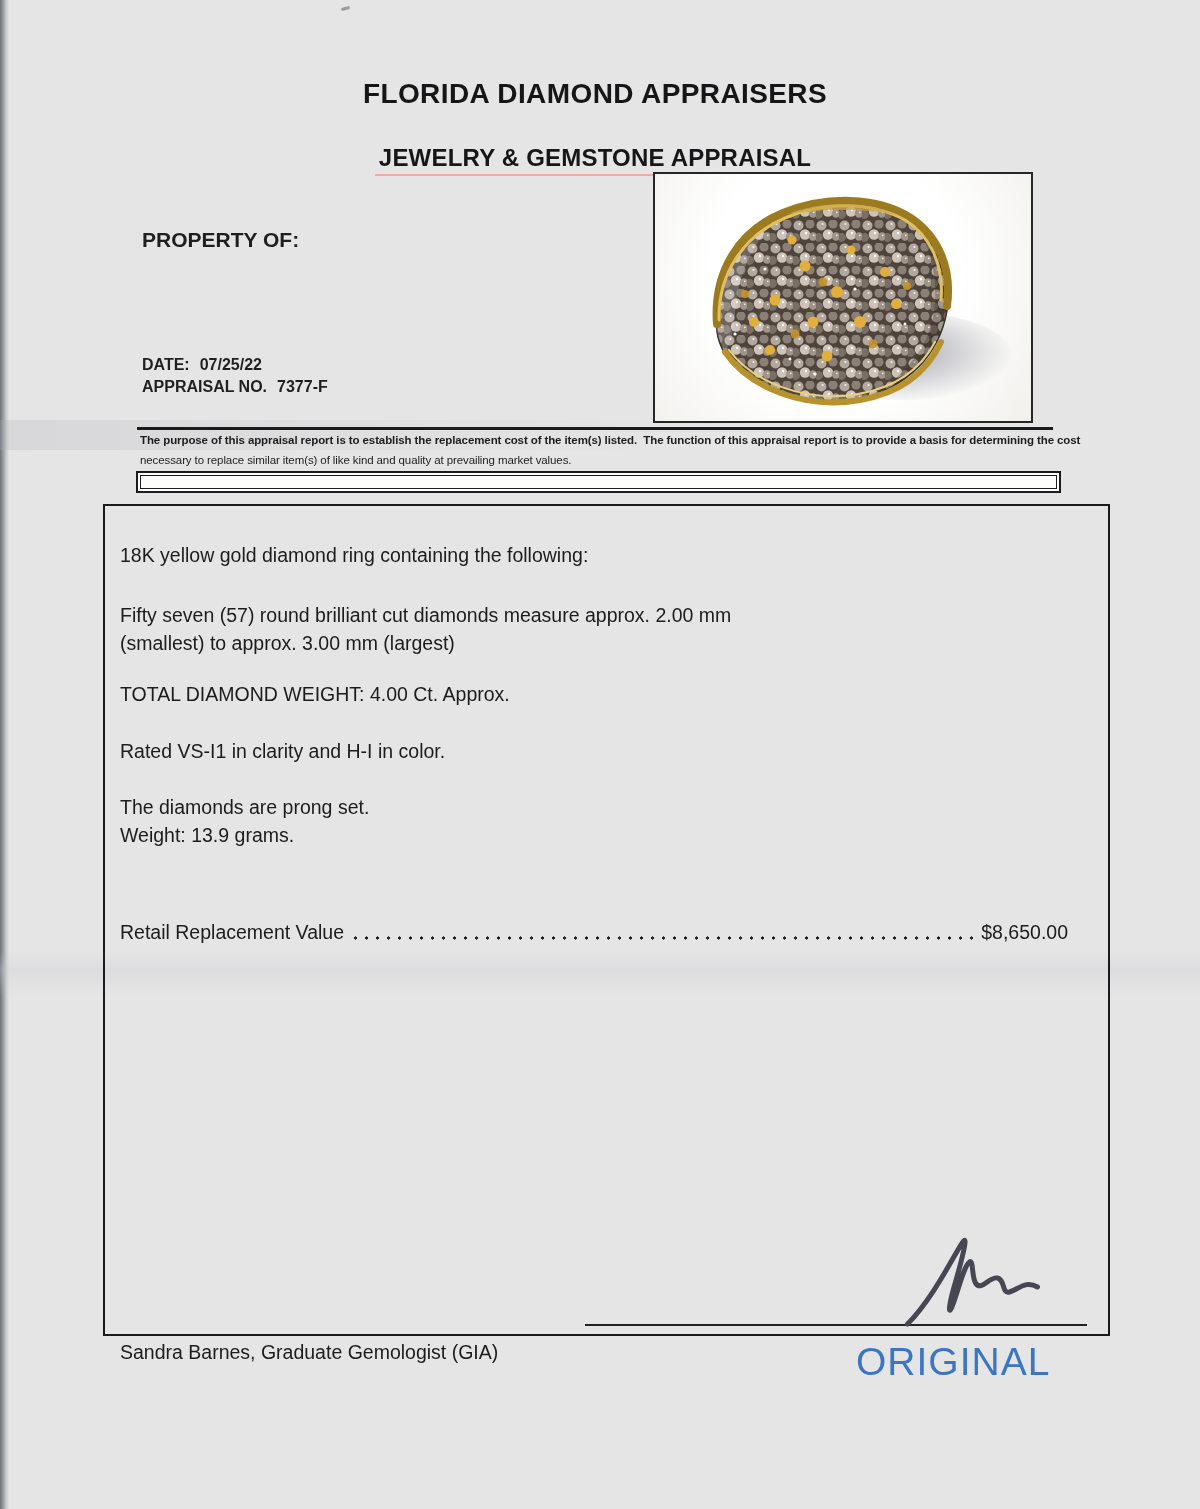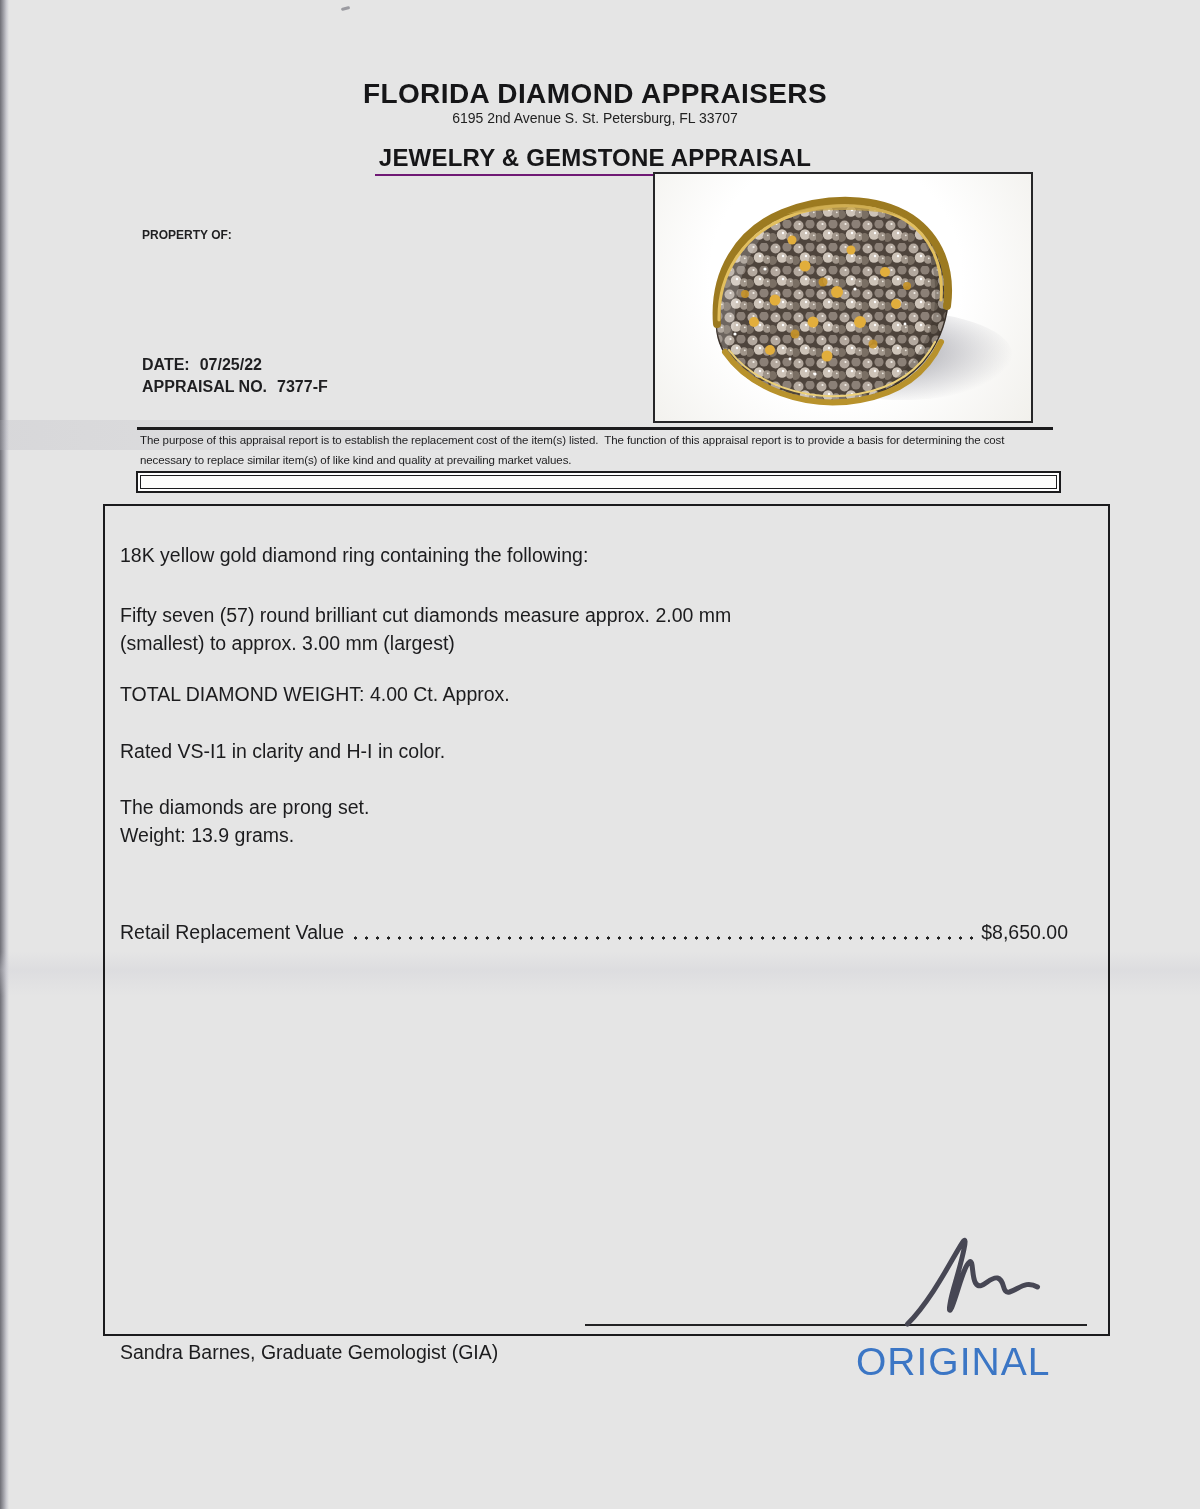--- a/index.html
+++ b/index.html
@@ -16,37 +16,37 @@
     background:linear-gradient(90deg,rgba(174,174,183,.25),rgba(174,174,183,0) 85%);}
   .band2{left:0;top:952px;width:1200px;height:44px;
     background:linear-gradient(180deg,rgba(205,205,213,0) 0,rgba(205,205,213,.34) 40%,rgba(205,205,213,0) 100%);}
   .dash-artifact{left:341px;top:7px;width:9px;height:3px;background:#9b9ba1;transform:rotate(-14deg);border-radius:2px;}
 
   
   .company{left:0;top:78px;width:1190px;text-align:center;font-size:28px;font-weight:bold;letter-spacing:.4px;color:#161618;}
   .address{left:0;top:110px;width:1190px;text-align:center;font-size:14px;color:#222;}
   .doc-title-wrap{left:0;top:144px;width:1190px;text-align:center;}
   .doc-title{display:inline-block;font-size:24px;font-weight:bold;color:#161618;letter-spacing:.2px;
-    border-bottom:2px solid #701a75;padding:0 4px 2px 4px;}
+    border-bottom:2px solid #fca5a5;padding:0 4px 2px 4px;}
 
-  .property-of{left:142px;top:228px;font-size:12px;font-weight:bold;}
+  .property-of{left:142px;top:228px;font-size:21px;font-weight:bold;}
   .meta-row{font-size:16px;font-weight:bold;white-space:nowrap;text-align:right;}
   .meta-row .val{margin-left:10px;}
   .date-row{left:142px;top:356px;}
   .apprno-row{left:142px;top:378px;}
 
   
   .photo-frame{left:653px;top:172px;width:380px;height:251px;border:2px solid #262628;box-sizing:border-box;
     background:radial-gradient(circle at 48% 42%, #ffffff 52%, #f1f0ec 100%);}
   .photo-frame svg{display:block;width:100%;height:100%;}
 
   
   .purpose-rule{left:137px;top:427px;width:916px;height:3px;background:#1b1b1d;}
   .purpose-line{left:140px;font-size:11.5px;letter-spacing:-.1px;color:#1d1d1f;white-space:pre;}
-  .pl1{top:434px;} .pl2{top:454px;}
+  .pl1{top:434px;font-weight:bold;} .pl2{top:454px;}
 
   .ref-strip{left:136px;top:471px;width:925px;height:22px;border:2px solid #1b1b1d;box-sizing:border-box;background:#fff;}
   .ref-strip-inner{position:absolute;left:2px;right:2px;top:2px;bottom:2px;border:1px solid #1b1b1d;background:#fdfdfc;}
 
   
   .main-box{left:103px;top:504px;width:1007px;height:832px;border:2px solid #1b1b1d;box-sizing:border-box;background:transparent;}
   .desc-line{left:120px;font-size:19.5px;color:#1c1c1e;white-space:pre;}
   .d0{top:544px;} .d1{top:604px;} .d2{top:632px;} .d3{top:683px;}
   .d4{top:740px;} .d5{top:796px;} .d6{top:824px;}
 
@@ -67,21 +67,20 @@
 <body>
 
 <div class="page">
 
   <div class="abs left-strip"></div>
   <div class="abs band1"></div>
   <div class="abs band2"></div>
   <div class="abs dash-artifact"></div>
 
   <div class="abs company">FLORIDA DIAMOND APPRAISERS</div>
-  <div class="abs address">6195 2nd Avenue S. St. Petersburg, FL 33707</div>
   <div class="abs doc-title-wrap">
     <span class="doc-title">JEWELRY &amp; GEMSTONE APPRAISAL</span>
   </div>
 
   <div class="abs property-of">PROPERTY OF:</div>
 
   <div class="abs meta-row date-row">
     <span>DATE:</span><span class="val">07/25/22</span>
   </div>
   <div class="abs meta-row apprno-row">

